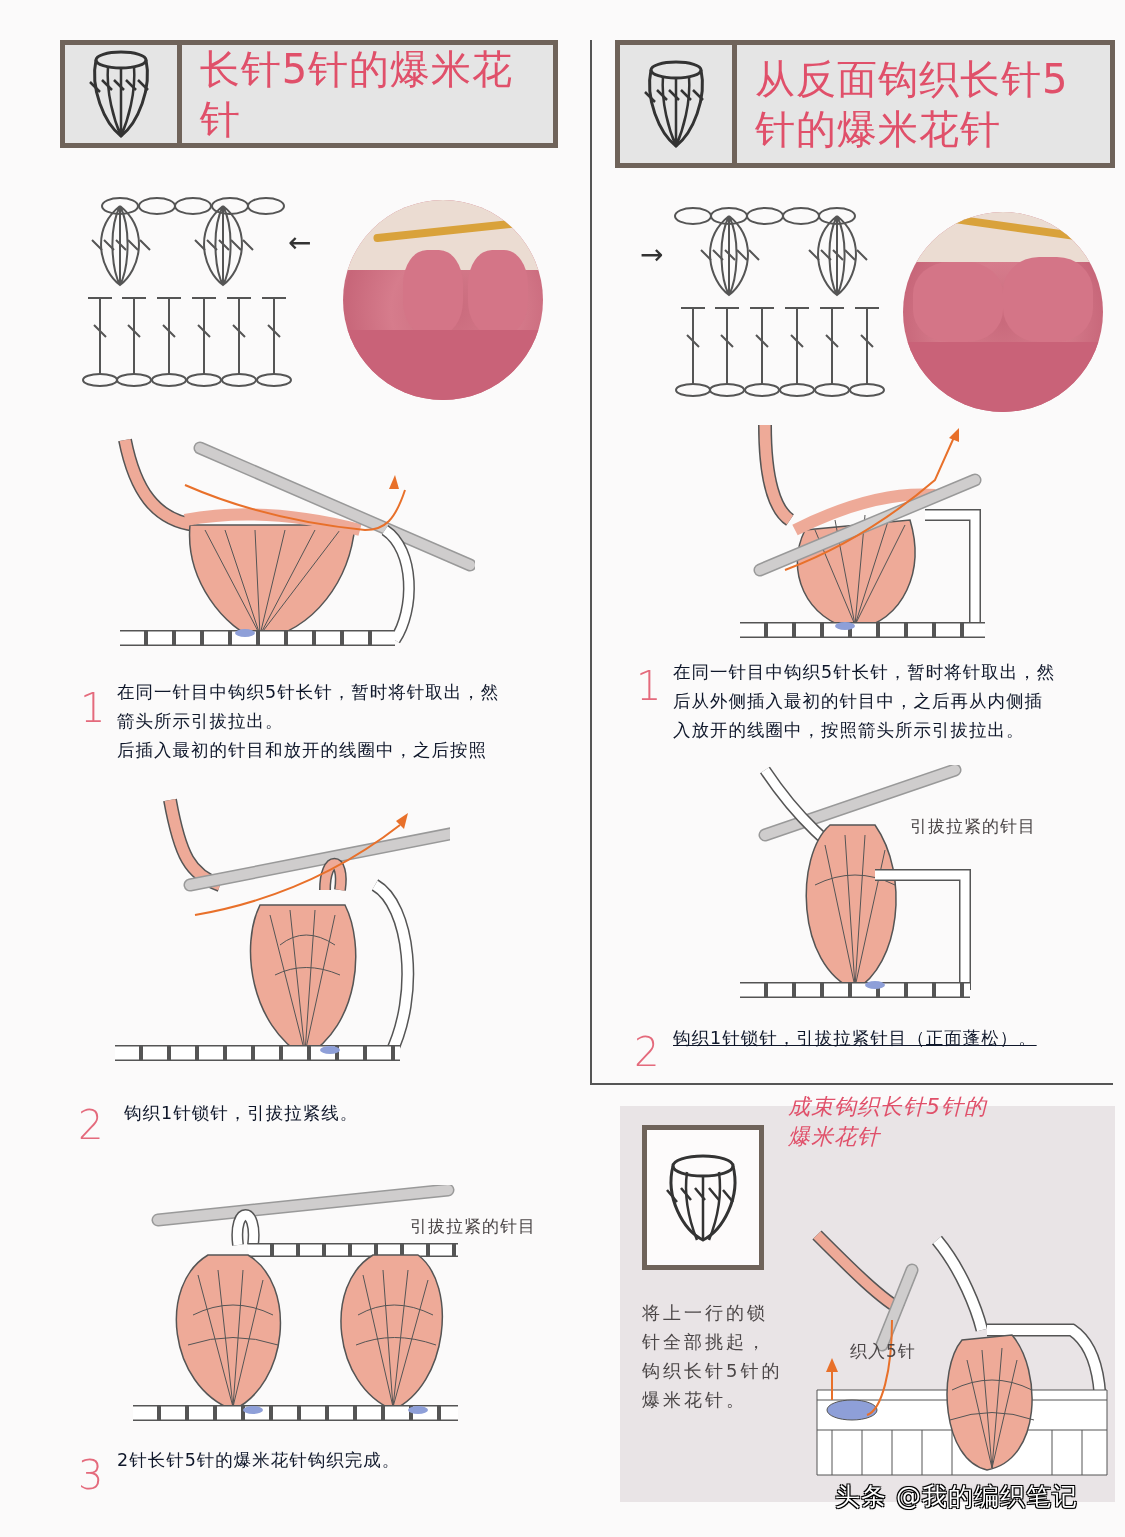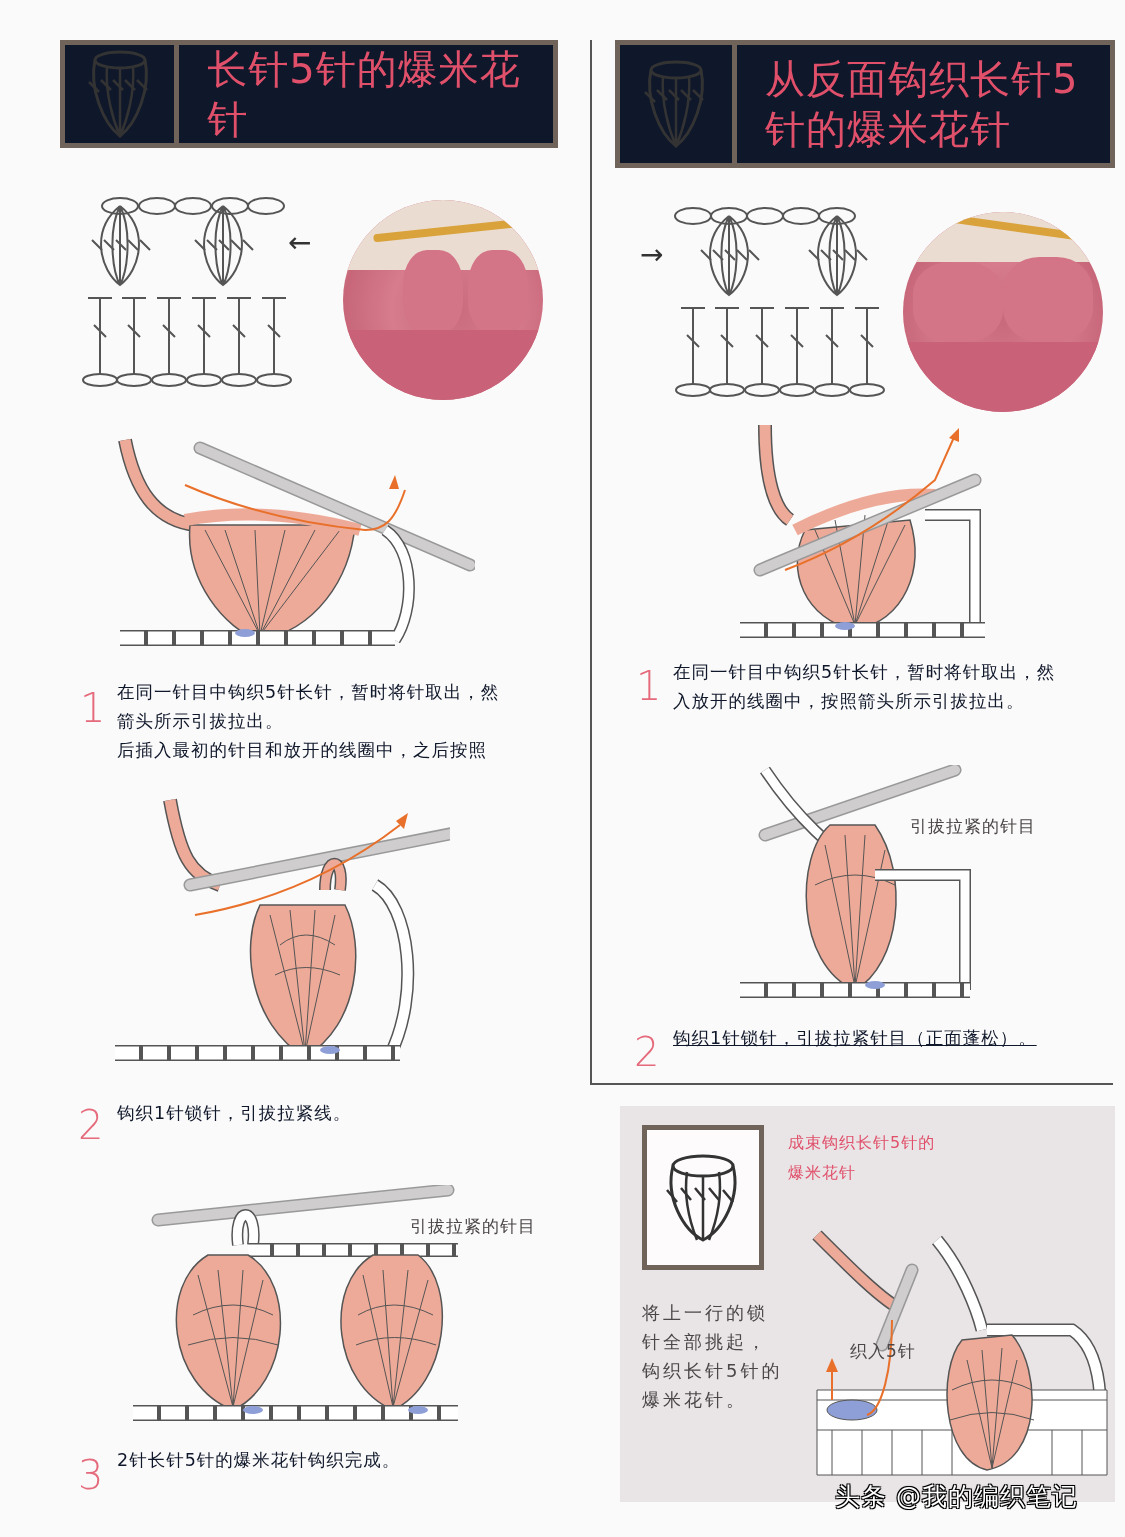--- a/index.html
+++ b/index.html
@@ -1,18 +1,18 @@
 <!DOCTYPE html>
 <html><head>
 <meta charset="utf-8">
 <style>
   html,body{margin:0;padding:0;}
   body{width:1125px;height:1537px;background:#fbfafa;position:relative;overflow:hidden;font-family:"DejaVu Sans",sans-serif;color:#4a4546;}
   .abs{position:absolute;}
-  .title-box{position:absolute;border:5px solid #6f635a;background:#0f172a;display:flex;gap:10px;}
+  .title-box{position:absolute;border:5px solid #6f635a;background:#e5e5e5;display:flex;}
   .title-icon-cell{width:112px;border-right:5px solid #6f635a;display:flex;align-items:center;justify-content:center;}
   .title-text{color:#e0506a;font-size:40px;line-height:50px;padding-left:18px;display:flex;align-items:center;letter-spacing:1px;}
   .divider-v{position:absolute;background:#555;width:1.5px;}
   .divider-h{position:absolute;background:#555;height:1.5px;}
   .step-num{position:absolute;color:#e46a7c;font-size:40px;font-weight:300;line-height:40px;font-family:"DejaVu Sans",sans-serif;}
   .step-text{position:absolute;font-size:17.5px;line-height:29px;color:#0f172a;letter-spacing:1px;}
   .label{position:absolute;font-size:17px;color:#4b4647;letter-spacing:1px;}
   .photo{position:absolute;border-radius:50%;overflow:hidden;}
   .gray-panel{position:absolute;background:#e9e4e6;}
   .watermark{position:absolute;color:#fff;font-size:25px;text-shadow:0 0 2px #000,1px 1px 0 #000,-1px -1px 0 #000,1px -1px 0 #000,-1px 1px 0 #000;letter-spacing:1px;}
@@ -112,21 +112,21 @@
   <path d="M215 95 C215 60 235 60 230 95" stroke="#555" stroke-width="12" fill="none"></path>
   <path d="M215 95 C215 60 235 60 230 95" stroke="#eeaa98" stroke-width="9" fill="none"></path>
   <path d="M85 120 Q200 100 290 30" stroke="#e8702a" stroke-width="2" fill="none"></path>
   <path d="M298 18 l-12 8 l8 8 z" fill="#e8702a"></path>
   <path d="M5 258 H290" stroke="#555" stroke-width="16"></path>
   <path d="M5 258 H290" stroke="#fff" stroke-width="13" stroke-dasharray="24 4"></path>
   <ellipse cx="220" cy="255" rx="10" ry="4" fill="#8e9fd8"></ellipse>
 </svg>
 
 <div class="step-num" style="left:78px;top:1105px;">2</div>
-<div class="step-text" style="left:117px;top:1099px;">
+<div class="step-text" style="left:124px;top:1099px;">
   <div>钩织1针锁针，引拔拉紧线。</div>
 </div>
 
 <svg class="abs" style="left:118px;top:1185px;" width="340" height="260" viewBox="0 0 340 260">
   <line x1="40" y1="35" x2="330" y2="5" stroke="#999" stroke-width="13" stroke-linecap="round"></line>
   <line x1="40" y1="35" x2="330" y2="5" stroke="#cfcdcd" stroke-width="10" stroke-linecap="round"></line>
   <path d="M120 60 C115 20 140 20 135 60" stroke="#555" stroke-width="12" fill="none"></path>
   <path d="M120 60 C115 20 140 20 135 60" stroke="#fff" stroke-width="9" fill="none"></path>
   <path d="M130 65 H340" stroke="#555" stroke-width="14"></path>
   <path d="M130 65 H340" stroke="#fff" stroke-width="11" stroke-dasharray="22 4"></path>
@@ -220,20 +220,21 @@
   <path d="M190 95 H240 V210" stroke="#555" stroke-width="12" fill="none"></path>
   <path d="M190 95 H240 V210" stroke="#fff" stroke-width="9" fill="none"></path>
   <path d="M5 210 H250" stroke="#555" stroke-width="16"></path>
   <path d="M5 210 H250" stroke="#fff" stroke-width="13" stroke-dasharray="24 4"></path>
   <ellipse cx="110" cy="206" rx="10" ry="4" fill="#8e9fd8"></ellipse>
 </svg>
 
 <div class="step-num" style="left:636px;top:666px;">1</div>
 <div class="step-text" style="left:673px;top:658px;">
   <div>在同一针目中钩织5针长针，暂时将针取出，然</div>
+  <div>后从外侧插入最初的针目中，之后再从内侧插</div>
   <div>入放开的线圈中，按照箭头所示引拔拉出。</div>
 </div>
 
 <svg class="abs" style="left:735px;top:765px;" width="240" height="245" viewBox="0 0 240 245">
   <line x1="30" y1="70" x2="220" y2="5" stroke="#999" stroke-width="13" stroke-linecap="round"></line>
   <line x1="30" y1="70" x2="220" y2="5" stroke="#cfcdcd" stroke-width="10" stroke-linecap="round"></line>
   <path d="M30 5 C60 50 100 90 130 100" stroke="#555" stroke-width="12" fill="none"></path>
   <path d="M30 5 C60 50 100 90 130 100" stroke="#fff" stroke-width="9" fill="none"></path>
   <path d="M95 60 C60 90 60 200 120 225 C165 200 175 110 140 60 Z" fill="#eeaa98" stroke="#555" stroke-width="1.5"></path>
   <g stroke="#555" stroke-width="1" fill="none">
@@ -258,21 +259,21 @@
   <svg width="80" height="92" viewBox="0 0 80 92">
     <ellipse cx="40" cy="14" rx="30" ry="10" fill="none" stroke="#333" stroke-width="3"></ellipse>
     <path d="M10 14 C2 45 20 78 40 88 C60 78 78 45 70 14" fill="none" stroke="#333" stroke-width="3"></path>
     <path d="M24 20 C20 50 30 78 34 88 M40 24 L40 88 M56 20 C60 50 50 78 46 88" fill="none" stroke="#333" stroke-width="2.5"></path>
     <g stroke="#333" stroke-width="2.5" fill="none">
       <path d="M4 38 l10 12 M18 36 l10 12 M32 36 l10 12 M46 36 l10 12 M60 38 l10 12"></path>
     </g>
   </svg>
 </div>
 
-<div class="abs" style="left:788px;top:1128px;color:#e0506a;font-size:16px;line-height:30px;letter-spacing:1px;">
+<div class="abs" style="left:788px;top:1092px;color:#e0506a;font-size:22px;line-height:30px;letter-spacing:1px;font-style:italic;">
   <div>成束钩织长针5针的</div>
   <div>爆米花针</div>
 </div>
 
 <div class="abs" style="left:642px;top:1298px;font-size:18px;line-height:29px;color:#4b4647;letter-spacing:3px;">
   <div>将上一行的锁</div>
   <div>针全部挑起，</div>
   <div>钩织长针5针的</div>
   <div>爆米花针。</div>
 </div>

